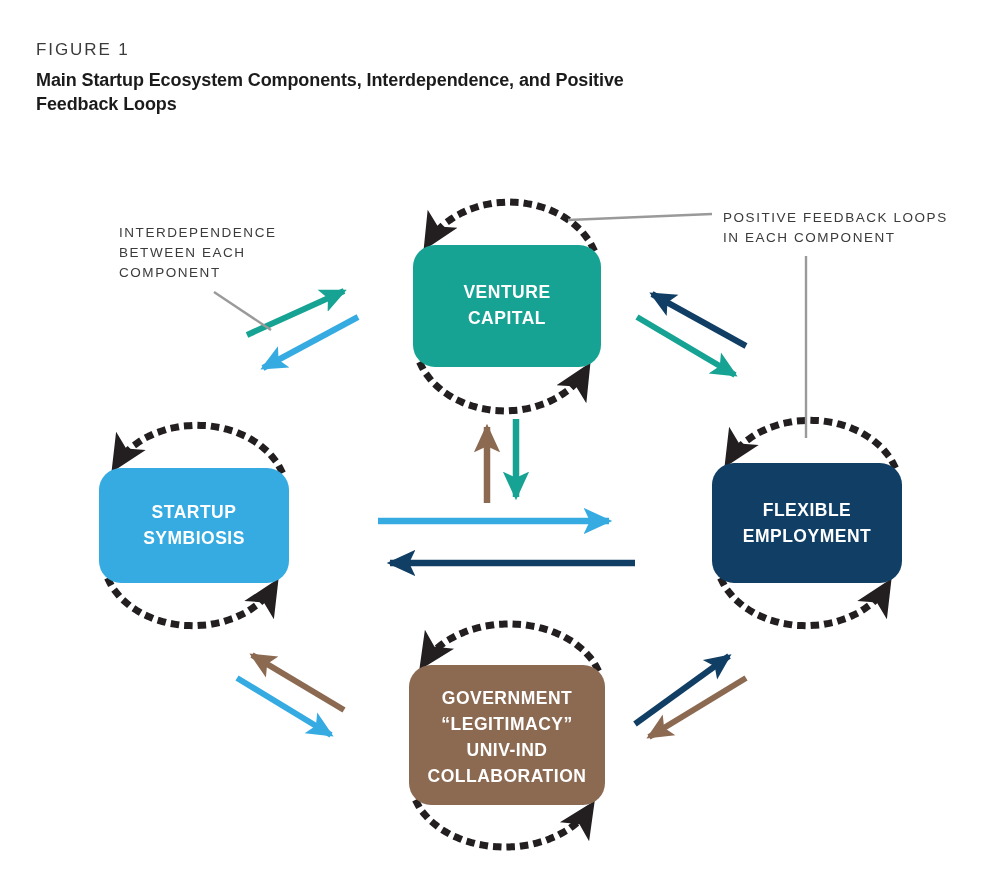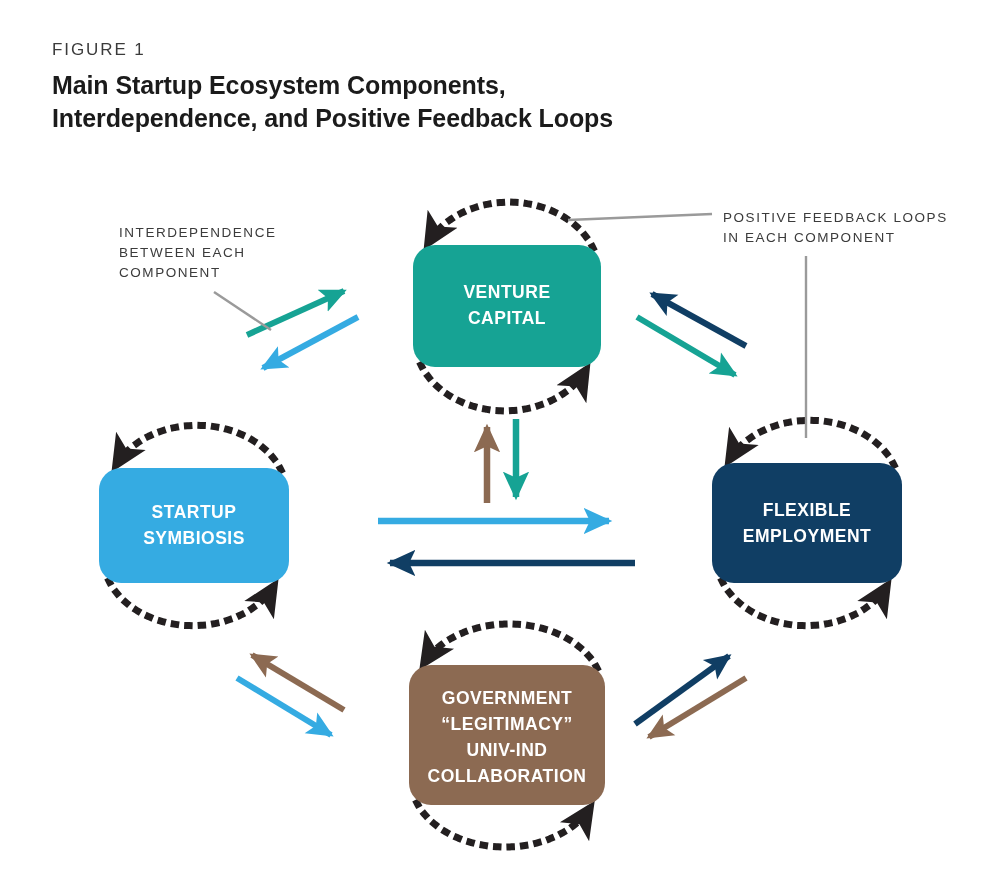--- a/index.html
+++ b/index.html
@@ -13,36 +13,36 @@
     position: relative;
     font-family: "Liberation Sans", sans-serif;
     overflow: hidden;
   }
   #figure-root {
     position: absolute;
     inset: 0;
   }
   .header {
     position: absolute;
-    left: 52px;
+    left: 36px;
     top: 40px;
     width: 700px;
   }
   .figure-label {
     font-family: "Liberation Sans", sans-serif;
     font-size: 17px;
     letter-spacing: 1.9px;
     color: #3b3b3b;
     font-weight: 400;
     line-height: 1.2;
     margin-bottom: 9px;
   }
   .figure-title {
     font-family: "Liberation Sans", sans-serif;
-    font-size: 25px;
+    font-size: 18px;
     font-weight: bold;
     color: #1b1b1b;
     line-height: 1.32;
     letter-spacing: -0.1px;
     max-width: 640px;
   }
   .diagram-wrap {
     position: absolute;
     left: 0;
     top: 150px;

